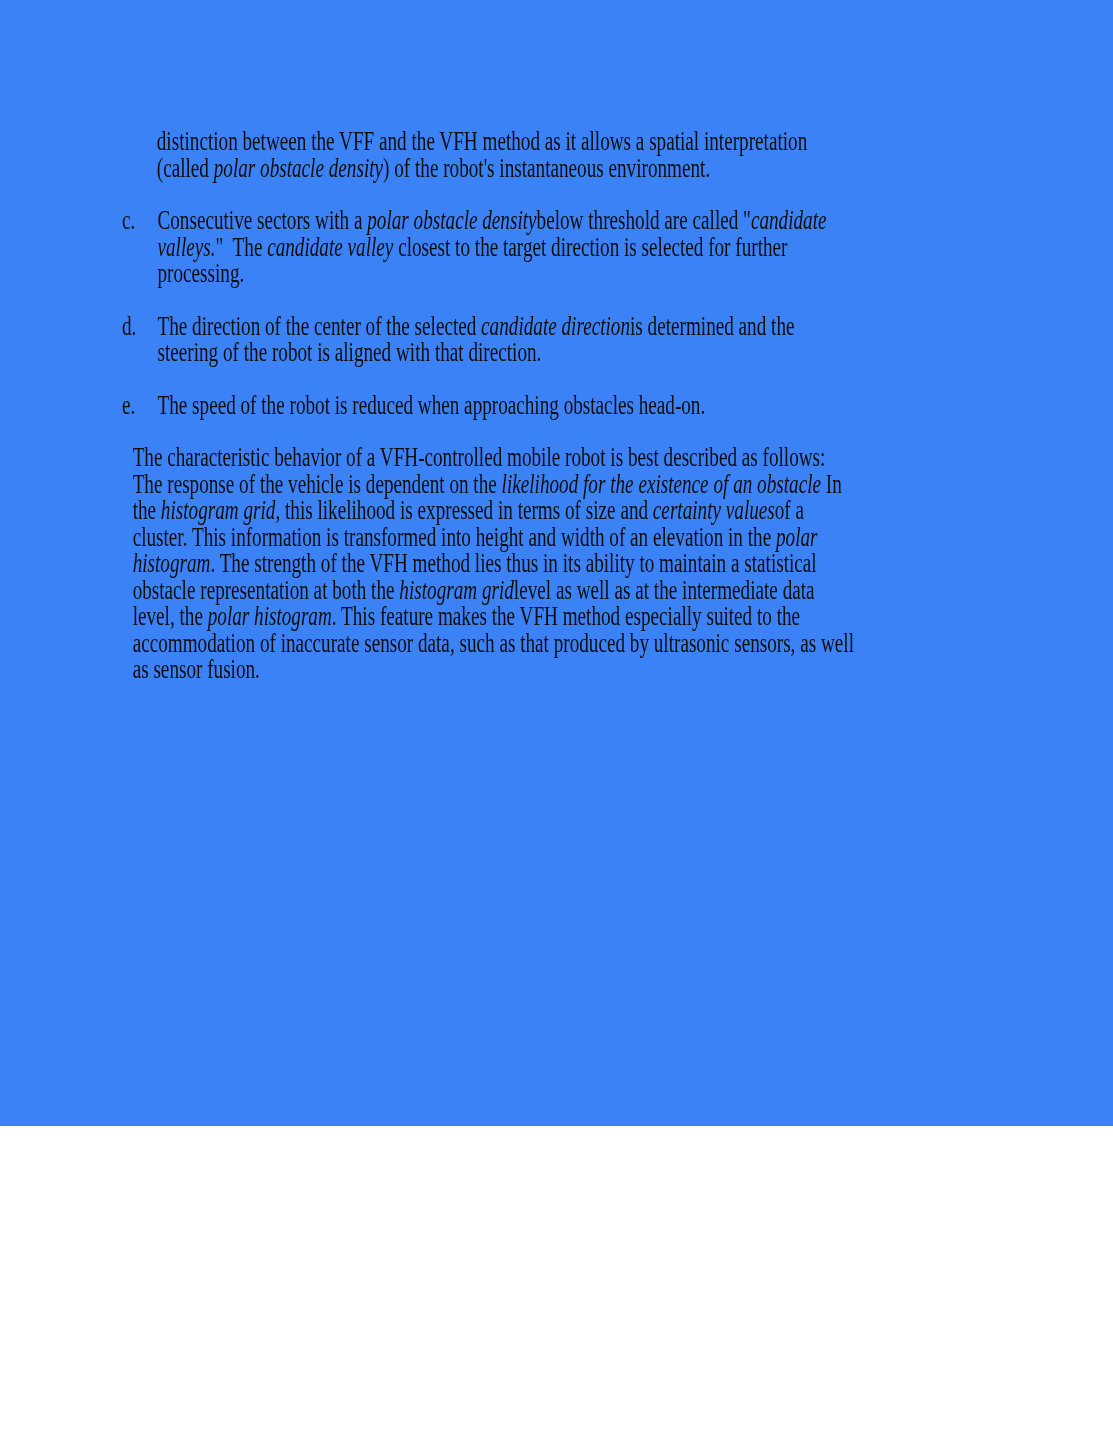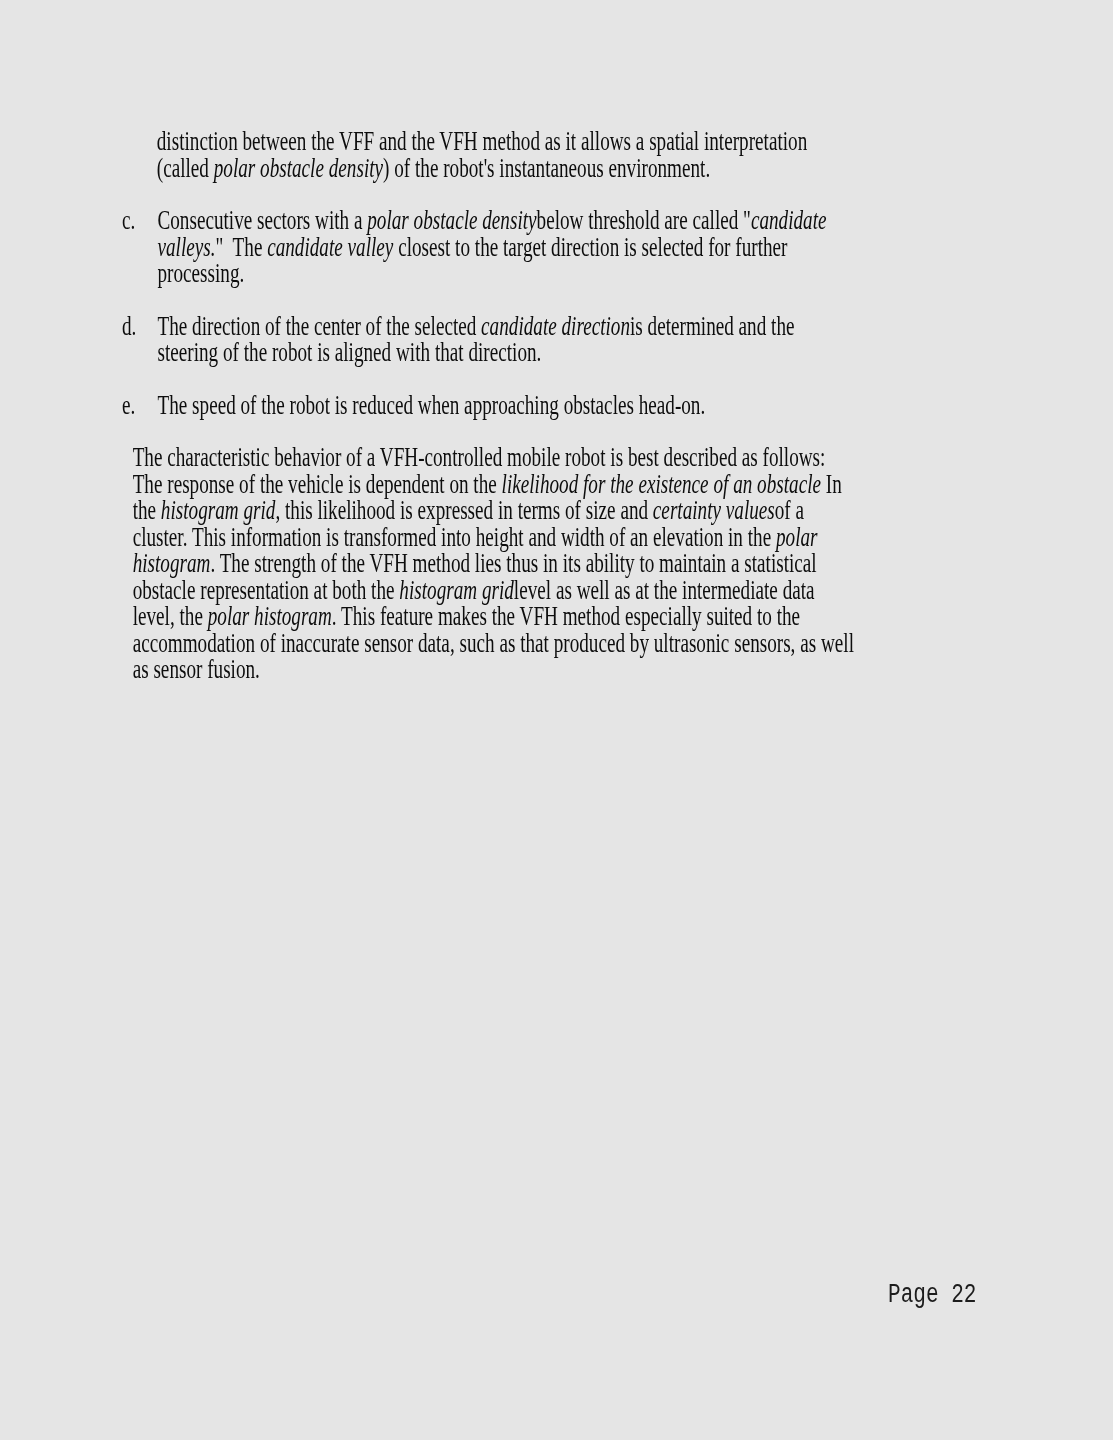--- a/index.html
+++ b/index.html
@@ -1,21 +1,21 @@
 <!DOCTYPE html>
 <html><head>
 <meta charset="utf-8">
 <style>
   * { margin: 0; padding: 0; box-sizing: border-box; }
   html, body { background: #ffffff; }
   .page {
     position: relative;
     width: 1113px;
-    height: 1440px;
-    background: #e5e5e5;
+    height: 1126px;
+    background: #3b82f6;
     overflow: hidden;
     font-family: "Liberation Serif", "DejaVu Serif", serif;
   }
   
   .content {
     position: absolute;
     left: 122px;
     top: 128px;
     width: 1320px;
     transform: scaleX(0.71);

